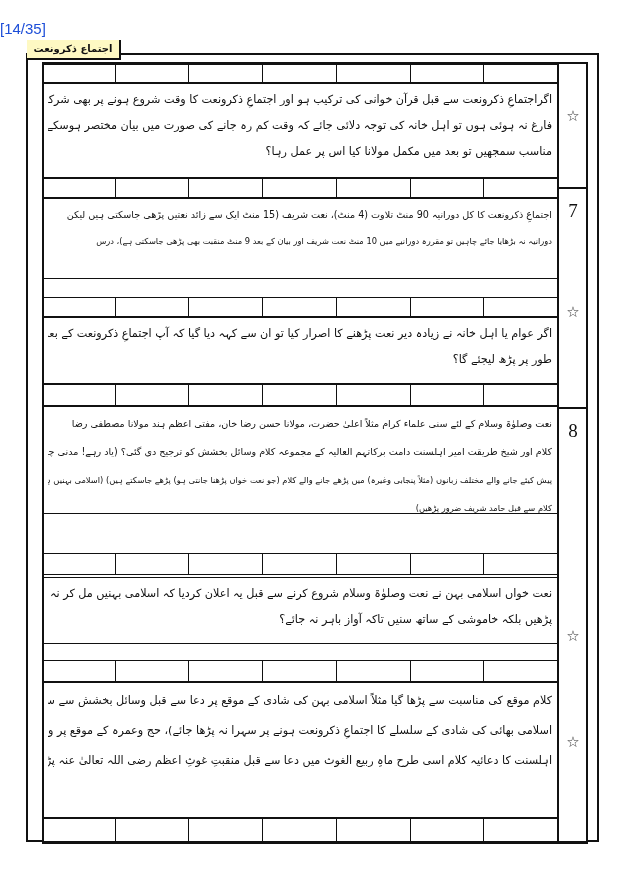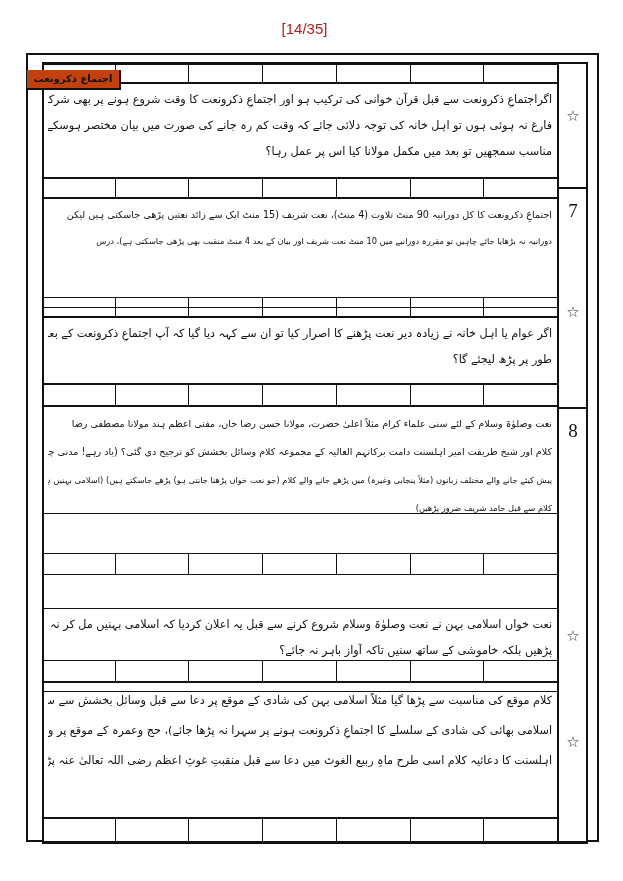--- a/index.html
+++ b/index.html
@@ -1,23 +1,23 @@
 <!DOCTYPE html>
 <html><head>
 <meta charset="utf-8">
 <style>
   html, body { margin:0; padding:0; background:#ffffff; }
   body { width:623px; height:881px; position:relative; overflow:hidden;
          font-family:"DejaVu Sans", sans-serif; color:#111; }
-  .page-num { position:absolute; top:20px; left:0; width:609px; text-align:center;
-              font-family:"Liberation Sans", sans-serif; font-size:15px; color:#b91c1c; }
+  .page-num { position:absolute; top:20px; left:0; width:609px; 
+              font-family:"Liberation Sans", sans-serif; font-size:15px; color:#1d4ed8; }
   .outer-frame { position:absolute; left:26px; top:53px; width:573px; height:789px;
                  border:2px solid #111; box-sizing:border-box; }
-  .title-tab { position:absolute; left:27px; top:70px; width:92px; height:18px;
-               border-right:2px solid #111; border-bottom:2px solid #111; background:#c2410c;
+  .title-tab { position:absolute; left:27px; top:40px; width:92px; height:18px;
+               border-right:2px solid #111; border-bottom:2px solid #111; background:#fef9c3;
                font-family:"DejaVu Sans", sans-serif; font-weight:bold; font-size:10px;
                direction:rtl; text-align:center; line-height:18px; z-index:3; }
   .inner-table { position:absolute; left:42px; top:62px; width:546px; height:782px;
                  border:2px solid #111; border-bottom-width:3px; box-sizing:border-box; background:#fff; }
   .side-col-line { position:absolute; left:557px; top:62px; width:2px; height:780px; background:#111; }
   .row { position:absolute; left:42px; width:515px; box-sizing:border-box; }
   .grid-row { display:flex; height:100%; border-top:1px solid #111; border-bottom:1px solid #111; box-sizing:border-box; }
   .grid-cell { flex:1; border-left:1.5px solid #111; box-sizing:border-box; }
   .grid-cell:first-child { border-left:none; }
   .text-row { border-top:1.5px solid #111; border-bottom:1.5px solid #111; box-sizing:border-box;
@@ -65,23 +65,23 @@
       <div class="grid-cell"></div>
       <div class="grid-cell"></div>
       <div class="grid-cell"></div>
       <div class="grid-cell"></div>
       <div class="grid-cell"></div>
       <div class="grid-cell"></div>
   </div>
 </div>
 <div style="position:absolute;left:557px;top:187px;width:31px;height:2px;background:#111;"></div>
 
-<div class="row text-row small" style="top:198px;height:110px;">
+<div class="row text-row small" style="top:198px;height:81px;">
   <span class="line">اجتماعِ ذکرونعت کا کل دورانیہ 90 منٹ تلاوت (4 منٹ)، نعت شریف (15 منٹ ایک سے زائد نعتیں پڑھی جاسکتی ہیں لیکن</span>
-  <span class="line sm">دورانیہ نہ بڑھایا جائے چاہیں تو مقررہ دورانیے میں 10 منٹ نعت شریف اور بیان کے بعد 4 منٹ منقبت بھی پڑھی جاسکتی ہے)، درس</span>
+  <span class="line sm">دورانیہ نہ بڑھایا جائے چاہیں تو مقررہ دورانیے میں 10 منٹ نعت شریف اور بیان کے بعد 9 منٹ منقبت بھی پڑھی جاسکتی ہے)، درس</span>
 </div>
 <div class="marker num" style="top:200px;">7</div>
 
 <div class="row" style="top:297px;height:20px;">
   <div class="grid-row">
     <div class="grid-cell"></div>
       <div class="grid-cell"></div>
       <div class="grid-cell"></div>
       <div class="grid-cell"></div>
       <div class="grid-cell"></div>
@@ -122,21 +122,21 @@
     <div class="grid-cell"></div>
       <div class="grid-cell"></div>
       <div class="grid-cell"></div>
       <div class="grid-cell"></div>
       <div class="grid-cell"></div>
       <div class="grid-cell"></div>
       <div class="grid-cell"></div>
   </div>
 </div>
 
-<div class="row text-row" style="top:608px;height:84px;">
+<div class="row text-row" style="top:577px;height:67px;">
   <span class="line">نعت خواں اسلامی بہن نے نعت وصلوٰۃ وسلام شروع کرنے سے قبل یہ اعلان کردیا کہ اسلامی بہنیں مل کر نہ</span>
   <span class="line">پڑھیں بلکہ خاموشی کے ساتھ سنیں تاکہ آواز باہر نہ جائے؟</span>
 </div>
 <div class="row" style="top:575px;height:18px;"></div>
 <div class="marker" style="top:627px;">☆</div>
 
 <div class="row" style="top:660px;height:22px;">
   <div class="grid-row">
     <div class="grid-cell"></div>
       <div class="grid-cell"></div>

